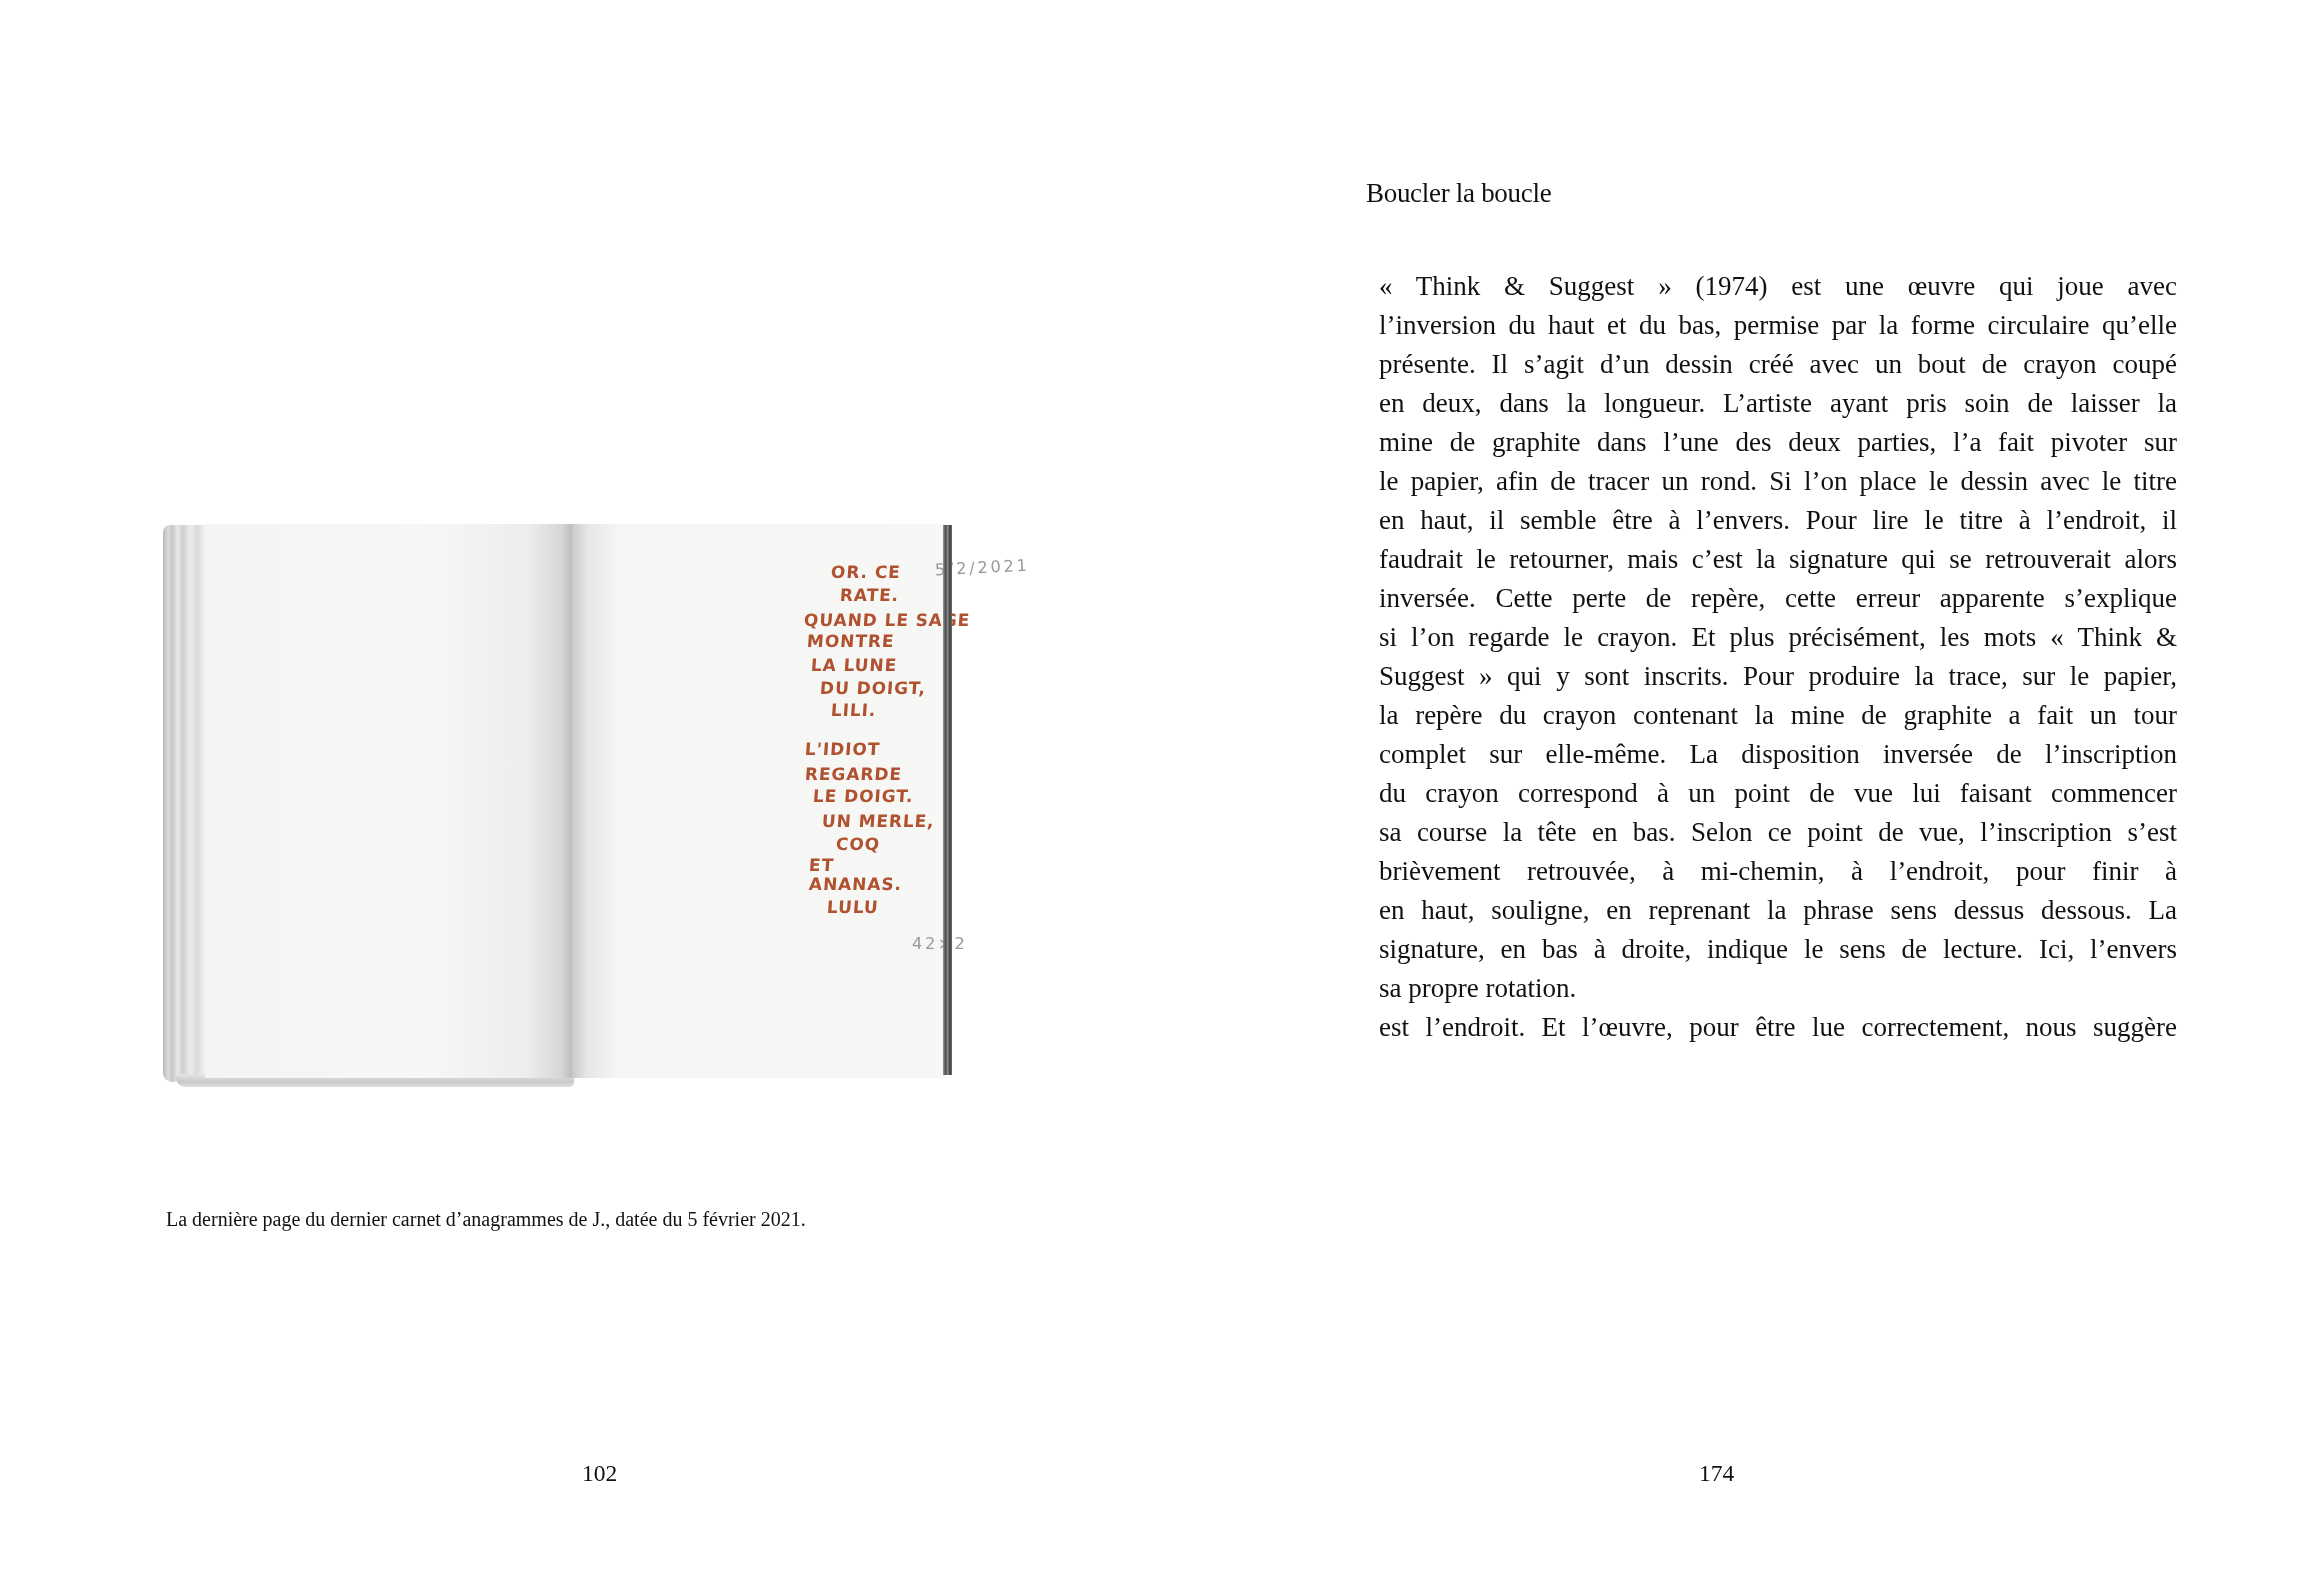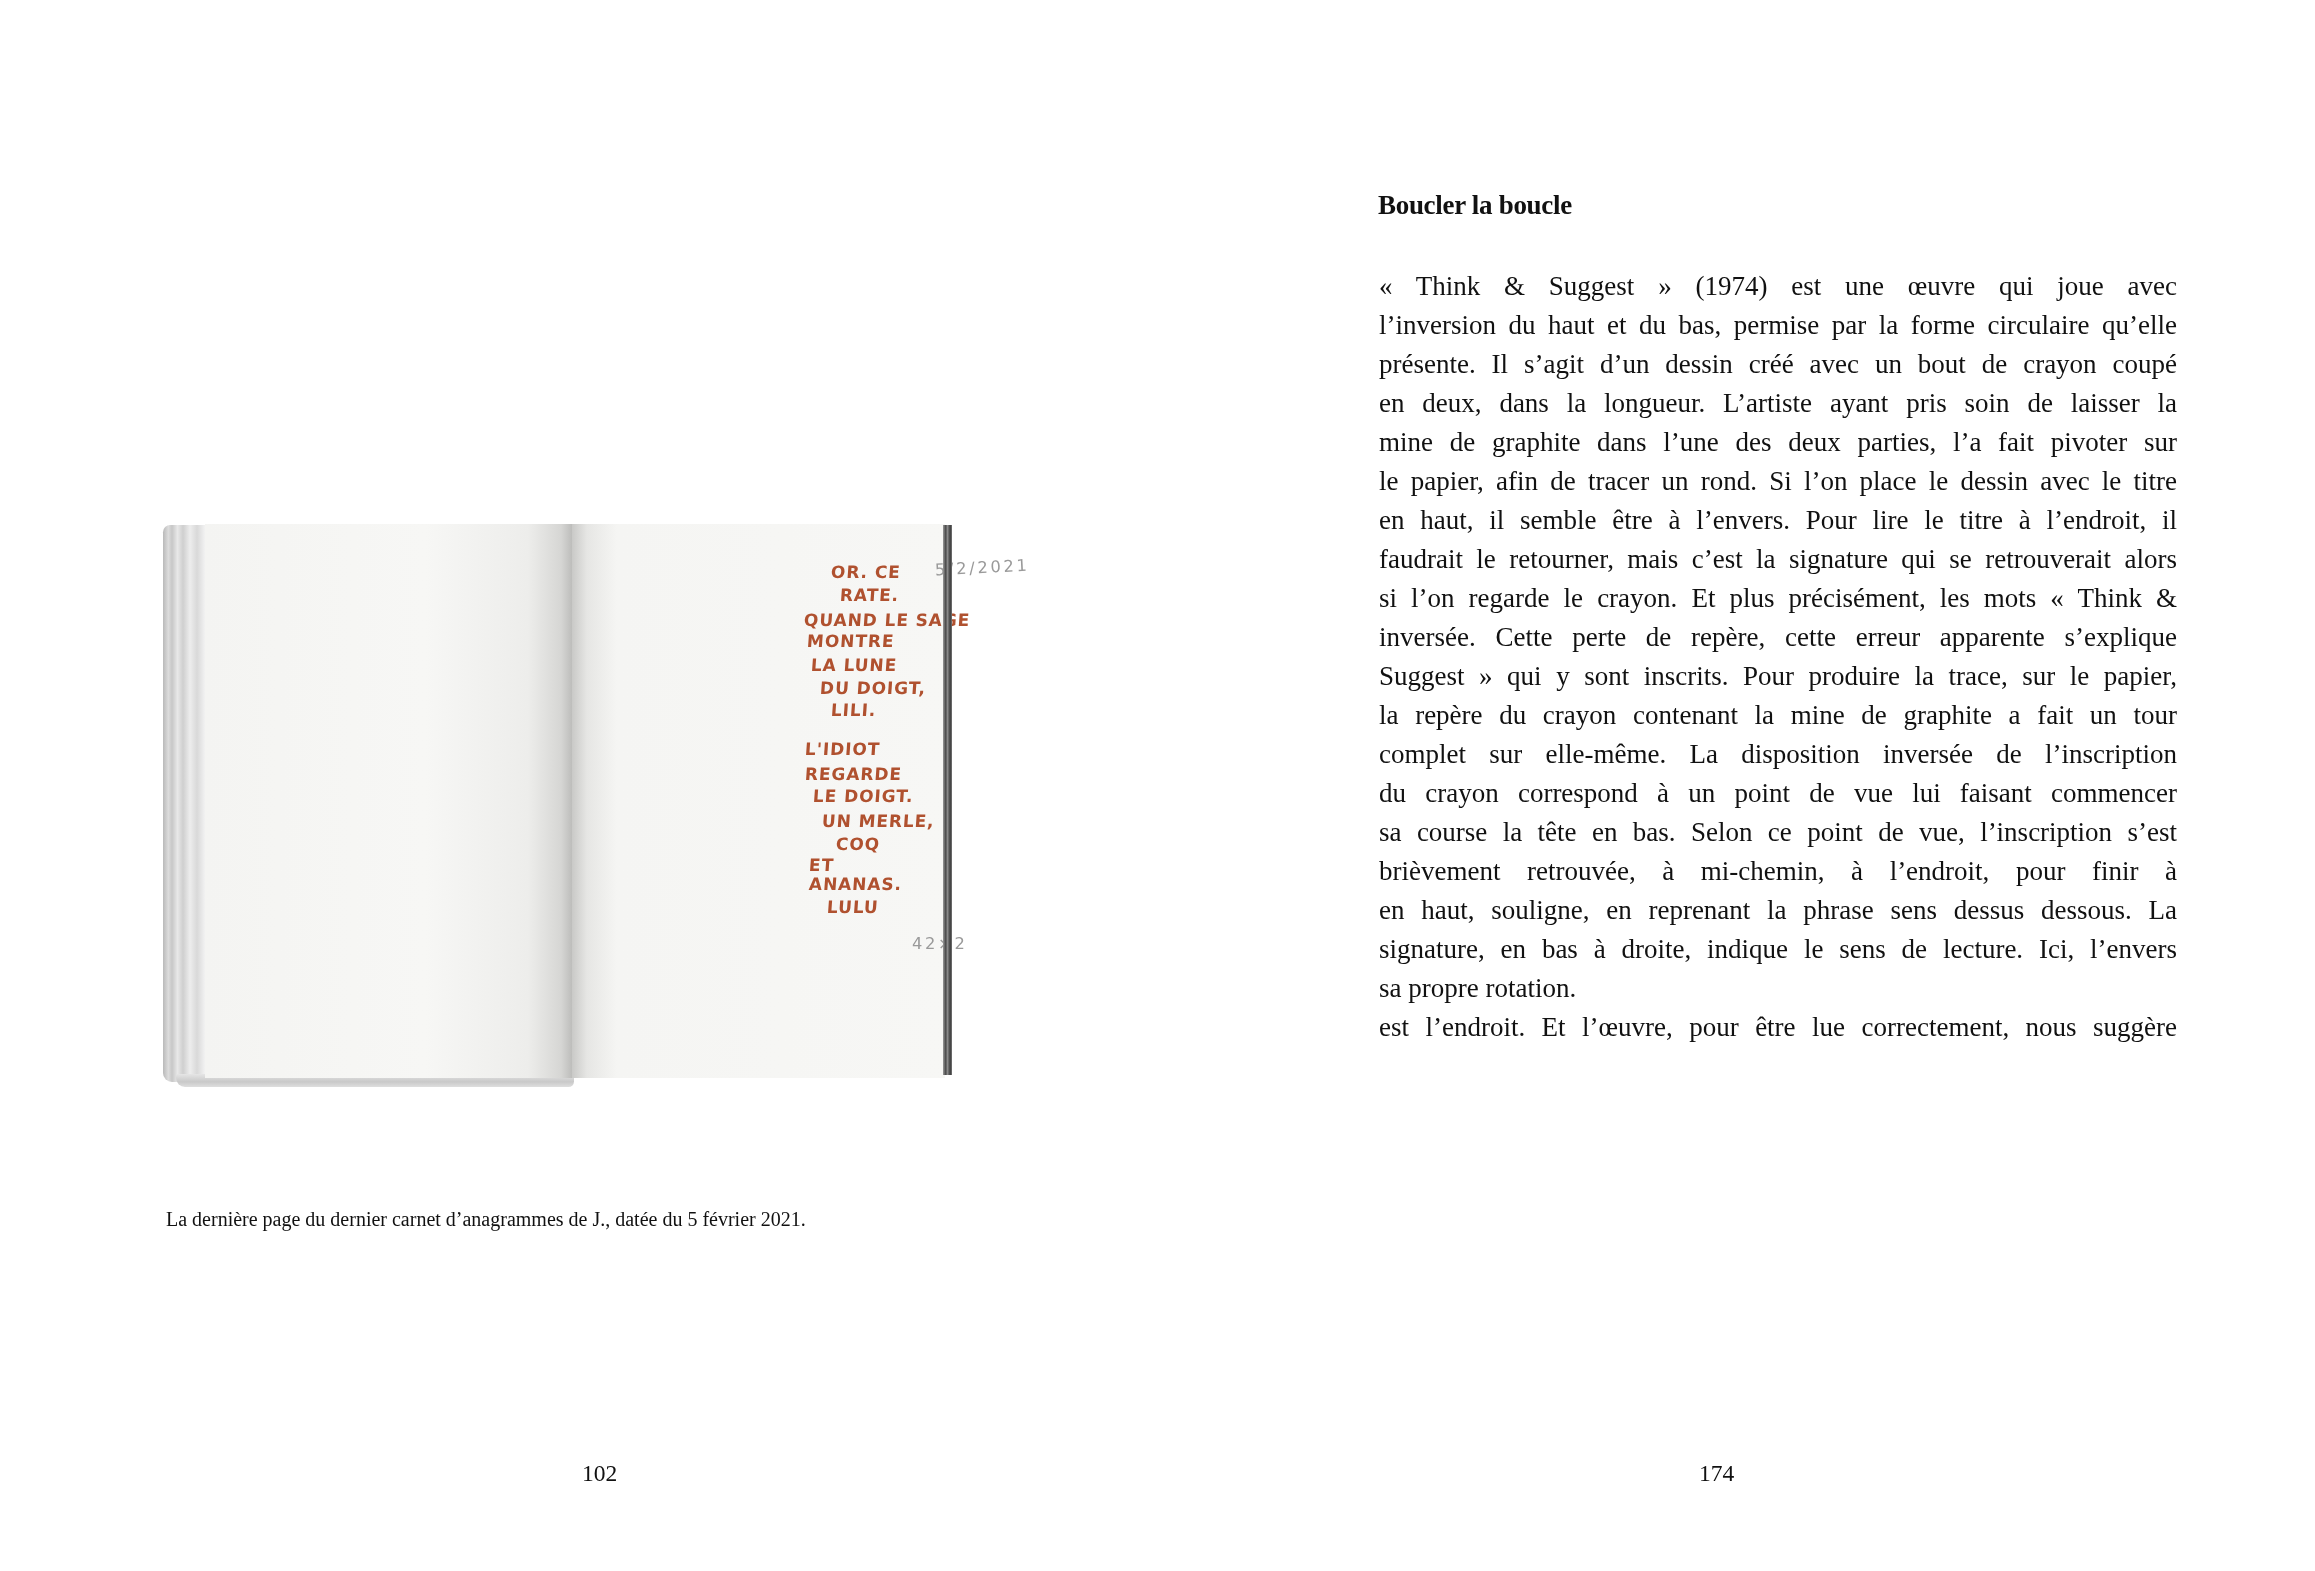--- a/index.html
+++ b/index.html
@@ -87,26 +87,26 @@
     color: #111;
   }
   .folio-left { left: 541px; margin-left: 41px; }
   .folio-right { left: 1699px; }
 
   
   .heading {
     position: absolute;
     left: 1366px; top: 177px;
     font-family: "Liberation Serif", serif;
-    font-weight: bold;
+    font-weight: normal;
     font-size: 27px;
     line-height: 33px;
     letter-spacing: -0.3px;
     white-space: nowrap;
-    margin: 12px;
+    margin: 0;
   }
   .body-text {
     position: absolute;
     left: 1366px; top: 254px;
     width: 798px;
     margin: 13px;
     font-family: "Liberation Serif", serif;
     font-size: 27px;
     line-height: 39px;
   }
@@ -161,22 +161,22 @@
 
 <div class="body-text">
   <span class="body-line">« Think &amp; Suggest » (1974) est une œuvre qui joue avec</span>
   <span class="body-line">l’inversion du haut et du bas, permise par la forme circulaire qu’elle</span>
   <span class="body-line">présente. Il s’agit d’un dessin créé avec un bout de crayon coupé</span>
   <span class="body-line">en deux, dans la longueur. L’artiste ayant pris soin de laisser la</span>
   <span class="body-line">mine de graphite dans l’une des deux parties, l’a fait pivoter sur</span>
   <span class="body-line">le papier, afin de tracer un rond. Si l’on place le dessin avec le titre</span>
   <span class="body-line">en haut, il semble être à l’envers. Pour lire le titre à l’endroit, il</span>
   <span class="body-line">faudrait le retourner, mais c’est la signature qui se retrouverait alors</span>
+  <span class="body-line">inversée. Cette perte de repère, cette erreur apparente s’explique</span>
   <span class="body-line">si l’on regarde le crayon. Et plus précisément, les mots « Think &amp;</span>
-  <span class="body-line">inversée. Cette perte de repère, cette erreur apparente s’explique</span>
   <span class="body-line">Suggest » qui y sont inscrits. Pour produire la trace, sur le papier,</span>
   <span class="body-line">la repère du crayon contenant la mine de graphite a fait un tour</span>
   <span class="body-line">complet sur elle-même. La disposition inversée de l’inscription</span>
   <span class="body-line">du crayon correspond à un point de vue lui faisant commencer</span>
   <span class="body-line">sa course la tête en bas. Selon ce point de vue, l’inscription s’est</span>
   <span class="body-line">brièvement retrouvée, à mi-chemin, à l’endroit, pour finir à</span>
   <span class="body-line">en haut, souligne, en reprenant la phrase sens dessus dessous. La</span>
   <span class="body-line">signature, en bas à droite, indique le sens de lecture. Ici, l’envers</span>
   <span class="body-line last">sa propre rotation.</span>
   <span class="body-line">est l’endroit. Et l’œuvre, pour être lue correctement, nous suggère</span>

